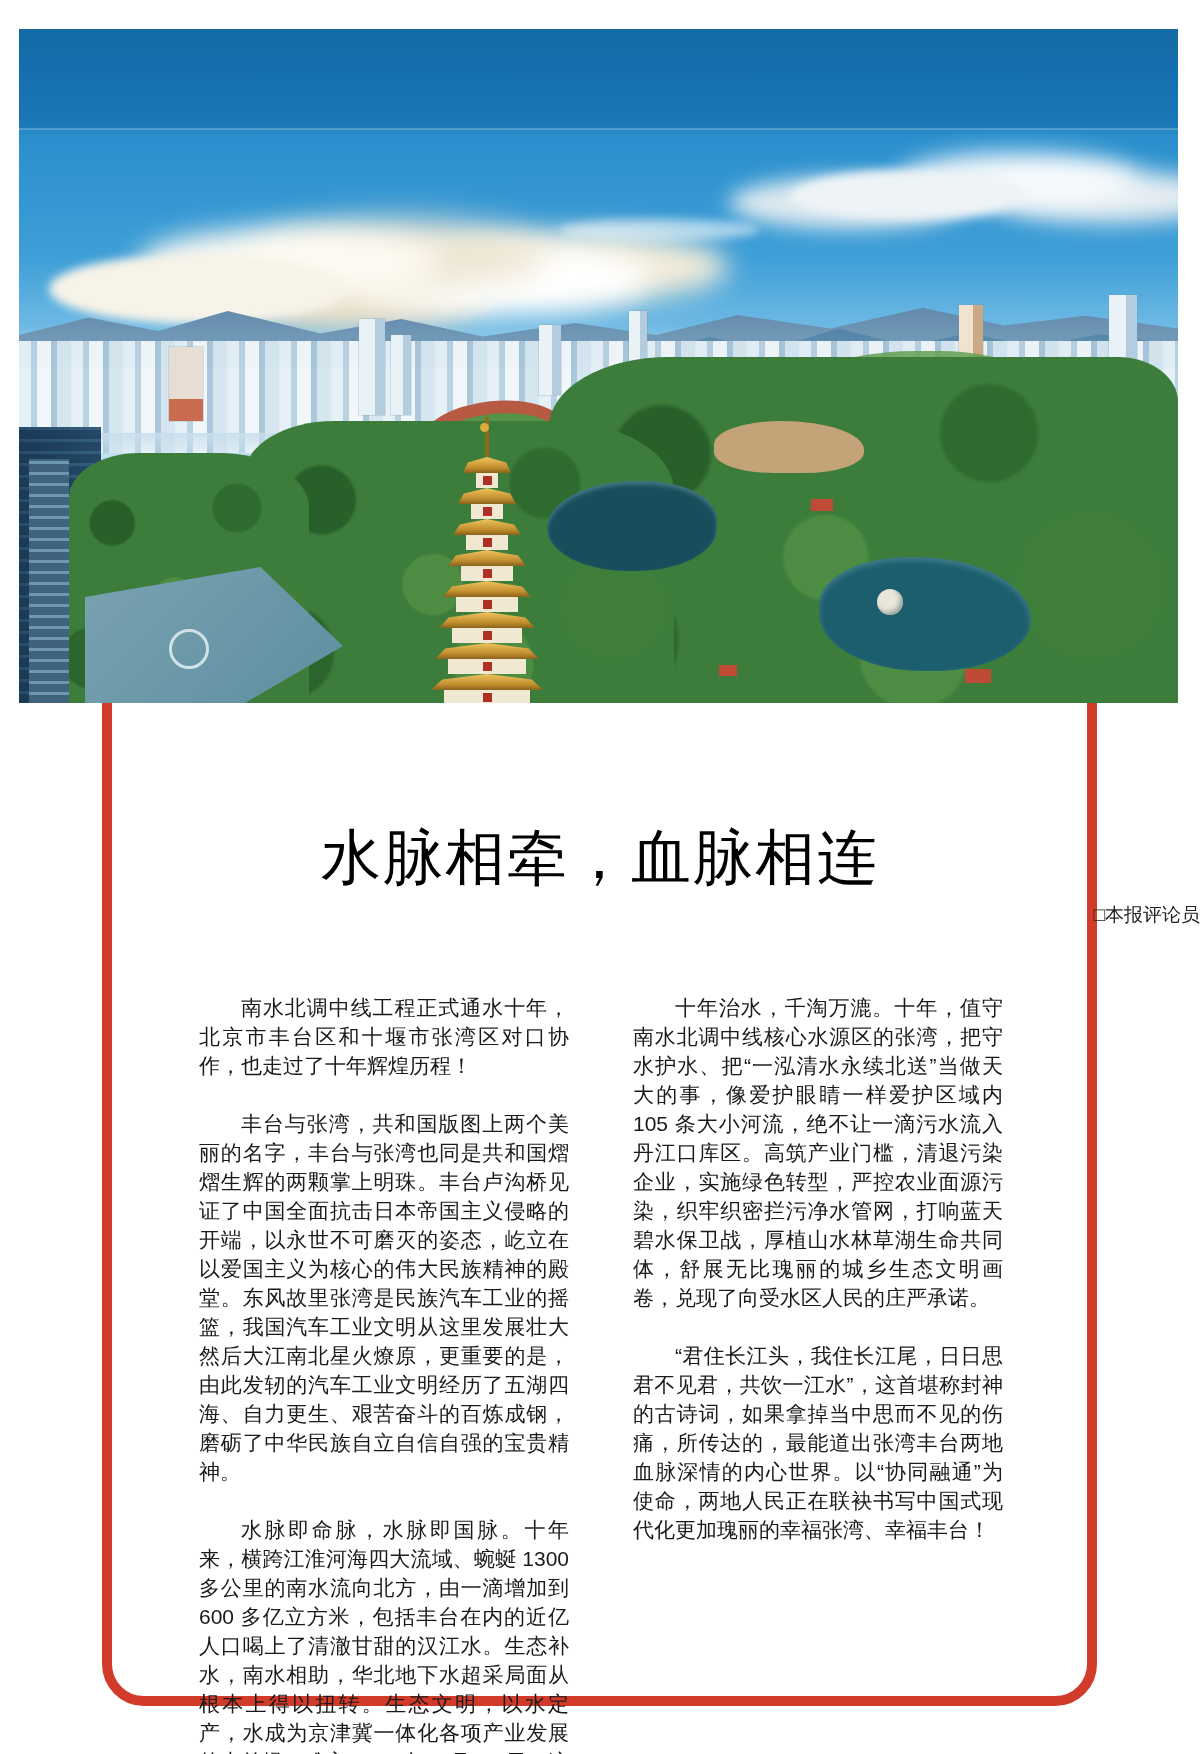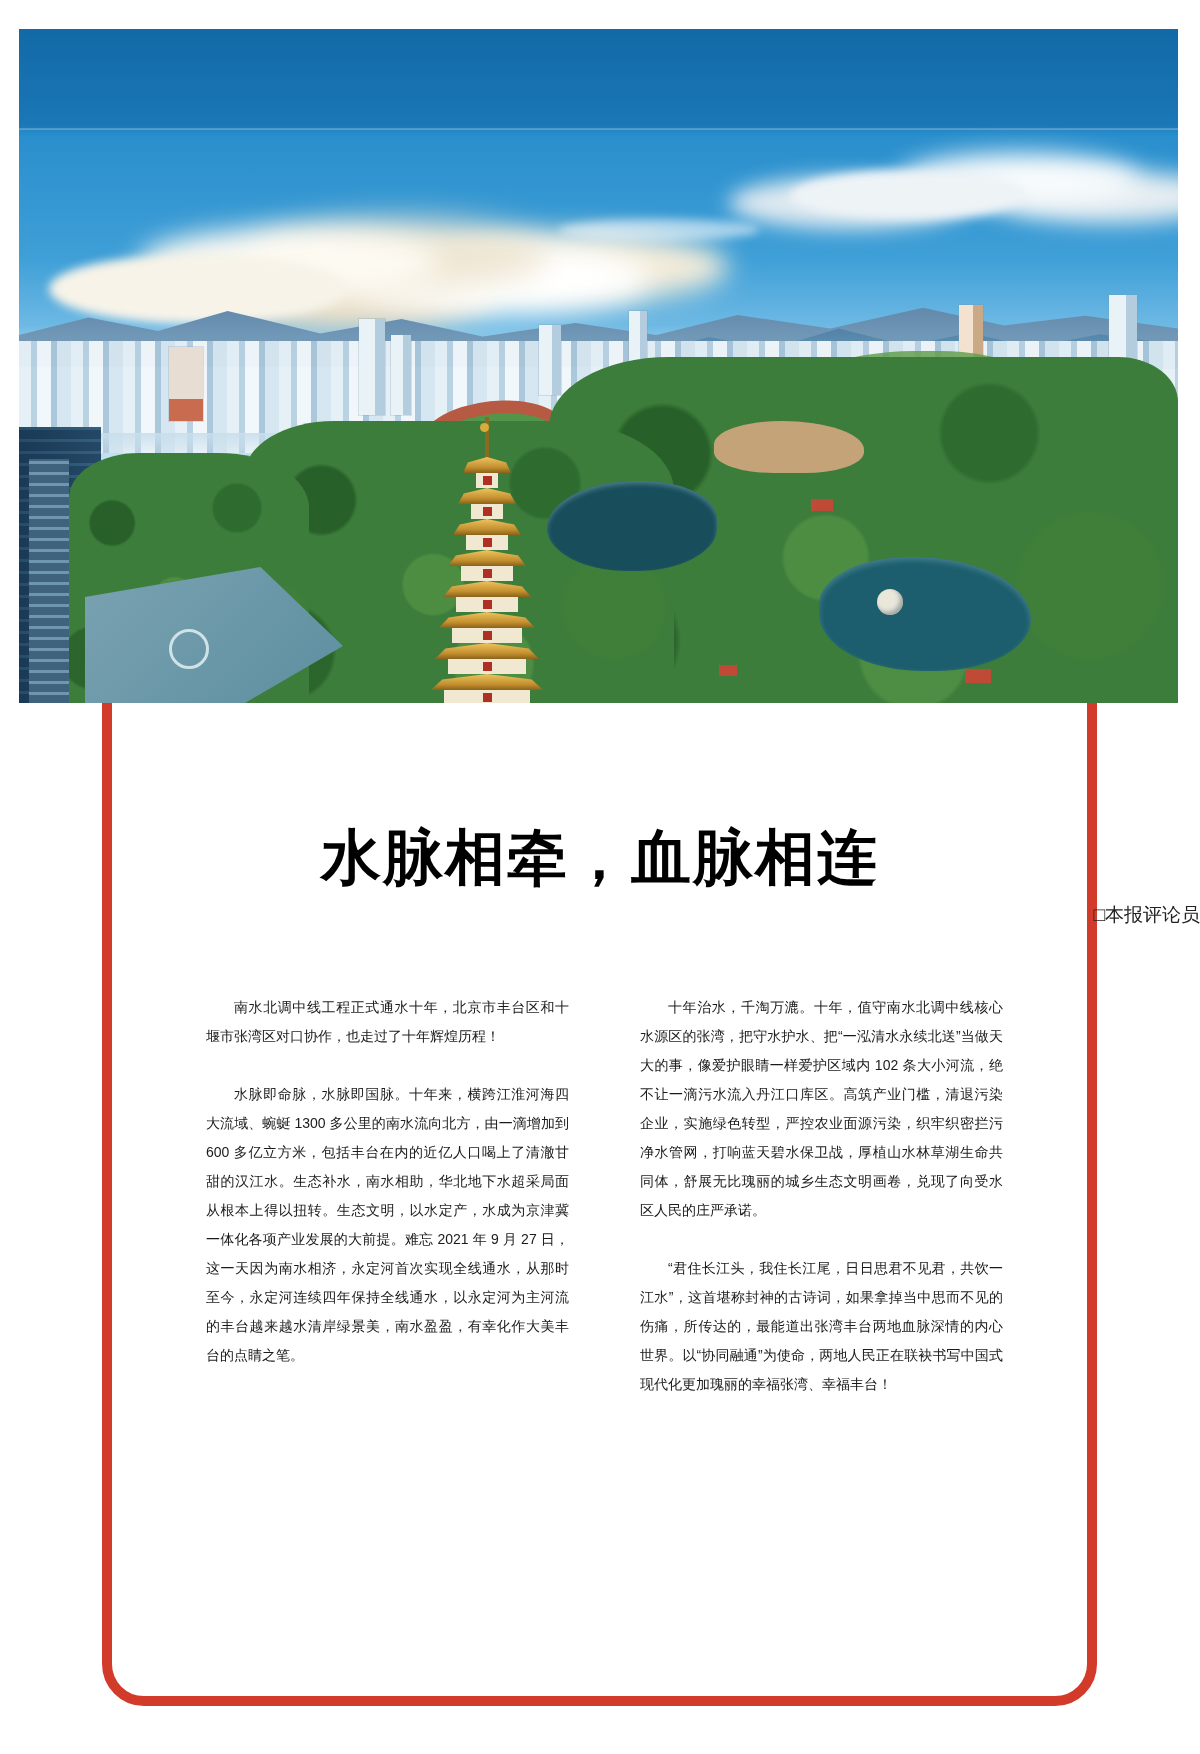--- a/index.html
+++ b/index.html
@@ -133,33 +133,33 @@
     clip-path: polygon(0 100%, 10% 35%, 50% 0, 90% 35%, 100% 100%);
   }
   .tier .wall { position: relative; width: calc(var(--w) - 26px); height: 15px; margin: 0 auto; background: #f1e8d2; }
   .tier .wall::after { content: ""; position: absolute; left: 50%; top: 3px; width: 9px; height: 9px; margin-left: -4.5px; background: #ae2f24; }
 
   
   .article { position: absolute; left: 0; top: 0; width: 1200px; z-index: 4; color: #111; }
   .title {
     position: absolute; left: 0; top: 824px; width: 1200px;
     text-align: center; font-family: "Liberation Serif", "DejaVu Serif", serif;
-    font-weight: bold; font-size: 60px; line-height: 68px; letter-spacing: 2px; color: #000;
+    font-weight: normal; font-size: 60px; line-height: 68px; letter-spacing: 2px; color: #000;
     margin: 0;
   }
   .byline {
     position: absolute; left: 0; top: 902px; width: 1200px;
     text-align: right; font-size: 19px; color: #222;
   }
   .col { position: absolute; width: 370px; top: 993px; }
   .col-left { left: 199px; }
   .col-right { left: 633px; }
   .col p {
-    margin: 0 0 29px 7px;
-    font-size: 14px; line-height: 29px;
+    margin: 0 0 29px 0;
+    font-size: 21px; line-height: 29px;
     text-align: justify; text-justify: inter-character;
     text-indent: 2em; color: #1a1a1a;
   }
 </style>
 </head>
 <body>
 
 <div class="page">
 
   <div class="red-frame"></div>
@@ -238,22 +238,23 @@
 
     </div>
   </div>
 
   <div class="article">
     <h1 class="title">水脉相牵，血脉相连</h1>
     <div class="byline">□本报评论员</div>
 
     <div class="col col-left">
       <p>南水北调中线工程正式通水十年，北京市丰台区和十堰市张湾区对口协作，也走过了十年辉煌历程！</p>
+      <p>丰台与张湾，共和国版图上两个美丽的名字，丰台与张湾也同是共和国熠熠生辉的两颗掌上明珠。丰台卢沟桥见证了中国全面抗击日本帝国主义侵略的开端，以永世不可磨灭的姿态，屹立在以爱国主义为核心的伟大民族精神的殿堂。东风故里张湾是民族汽车工业的摇篮，我国汽车工业文明从这里发展壮大然后大江南北星火燎原，更重要的是，由此发轫的汽车工业文明经历了五湖四海、自力更生、艰苦奋斗的百炼成钢，磨砺了中华民族自立自信自强的宝贵精神。</p>
       <p>水脉即命脉，水脉即国脉。十年来，横跨江淮河海四大流域、蜿蜒 1300 多公里的南水流向北方，由一滴增加到 600 多亿立方米，包括丰台在内的近亿人口喝上了清澈甘甜的汉江水。生态补水，南水相助，华北地下水超采局面从根本上得以扭转。生态文明，以水定产，水成为京津冀一体化各项产业发展的大前提。难忘 2021 年 9 月 27 日，这一天因为南水相济，永定河首次实现全线通水，从那时至今，永定河连续四年保持全线通水，以永定河为主河流的丰台越来越水清岸绿景美，南水盈盈，有幸化作大美丰台的点睛之笔。</p>
     </div>
 
     <div class="col col-right">
-      <p>十年治水，千淘万漉。十年，值守南水北调中线核心水源区的张湾，把守水护水、把“一泓清水永续北送”当做天大的事，像爱护眼睛一样爱护区域内 102 条大小河流，绝不让一滴污水流入丹江口库区。高筑产业门槛，清退污染企业，实施绿色转型，严控农业面源污染，织牢织密拦污净水管网，打响蓝天碧水保卫战，厚植山水林草湖生命共同体，舒展无比瑰丽的城乡生态文明画卷，兑现了向受水区人民的庄严承诺。</p>
+      <p>十年治水，千淘万漉。十年，值守南水北调中线核心水源区的张湾，把守水护水、把“一泓清水永续北送”当做天大的事，像爱护眼睛一样爱护区域内 105 条大小河流，绝不让一滴污水流入丹江口库区。高筑产业门槛，清退污染企业，实施绿色转型，严控农业面源污染，织牢织密拦污净水管网，打响蓝天碧水保卫战，厚植山水林草湖生命共同体，舒展无比瑰丽的城乡生态文明画卷，兑现了向受水区人民的庄严承诺。</p>
       <p>“君住长江头，我住长江尾，日日思君不见君，共饮一江水”，这首堪称封神的古诗词，如果拿掉当中思而不见的伤痛，所传达的，最能道出张湾丰台两地血脉深情的内心世界。以“协同融通”为使命，两地人民正在联袂书写中国式现代化更加瑰丽的幸福张湾、幸福丰台！</p>
     </div>
   </div>
 
 </div>
 
 </body></html>

